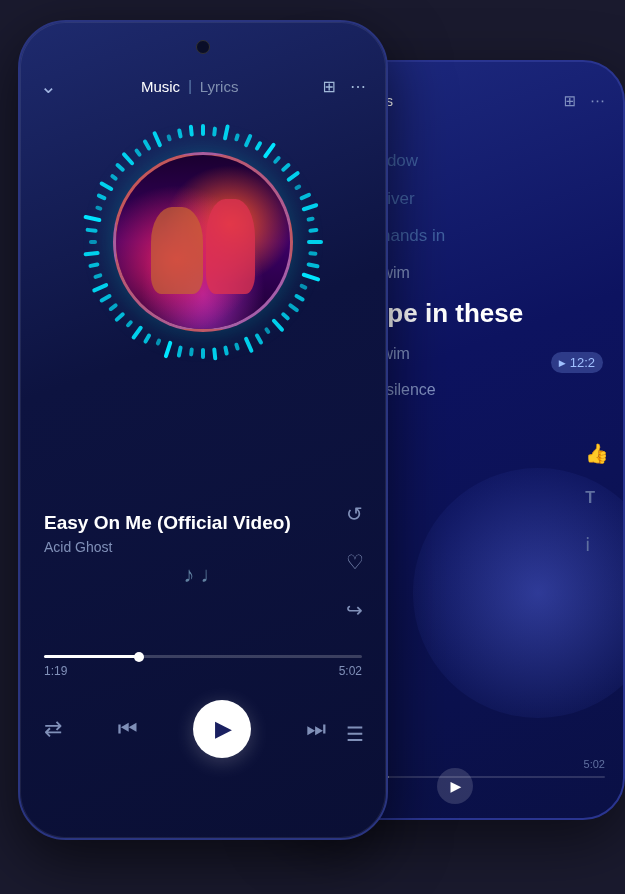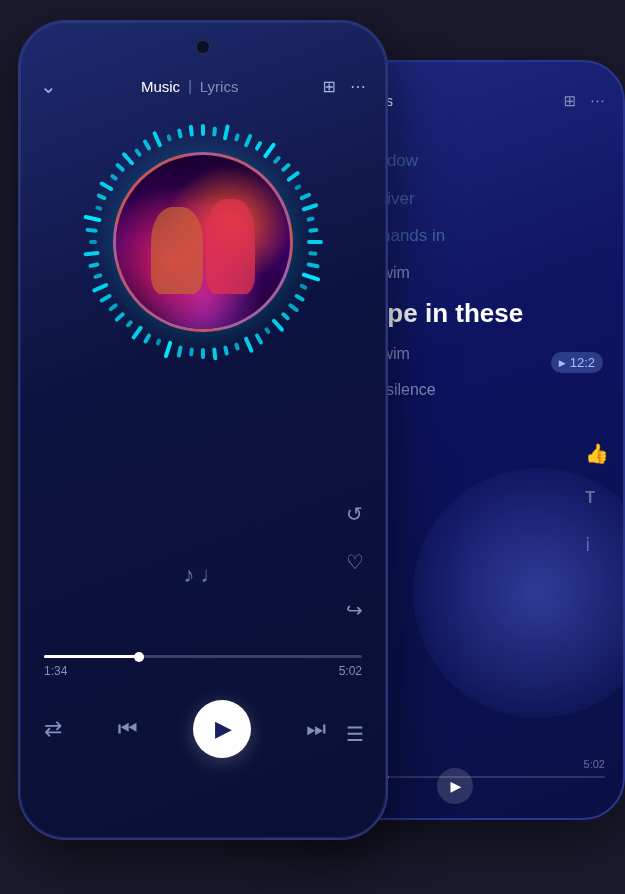--- a/index.html
+++ b/index.html
@@ -687,32 +687,34 @@
         </div>
       </div>
 
       <div class="side-icons">
         <span class="side-icon">↺</span>
         <span class="side-icon">♡</span>
         <span class="side-icon">↪</span>
       </div>
 
       <div class="track-info">
+        <div class="track-title">Easy On Me (Official Video)</div>
+        <div class="track-artist">Acid Ghost</div>
       </div>
 
       <div class="music-note-icon">♪ ♩</div>
 
       <div class="progress-section">
         <div class="progress-bar-track">
           <div class="progress-bar-fill">
             <div class="progress-thumb"></div>
           </div>
         </div>
         <div class="time-labels">
-          <span>1:34</span>
+          <span>1:19</span>
           <span>5:02</span>
         </div>
       </div>
 
       <div class="controls">
         <button class="ctrl-btn">⇄</button>
         <button class="ctrl-btn">⏮</button>
         <button class="play-btn">
           <span class="play-icon">▶</span>
         </button>

